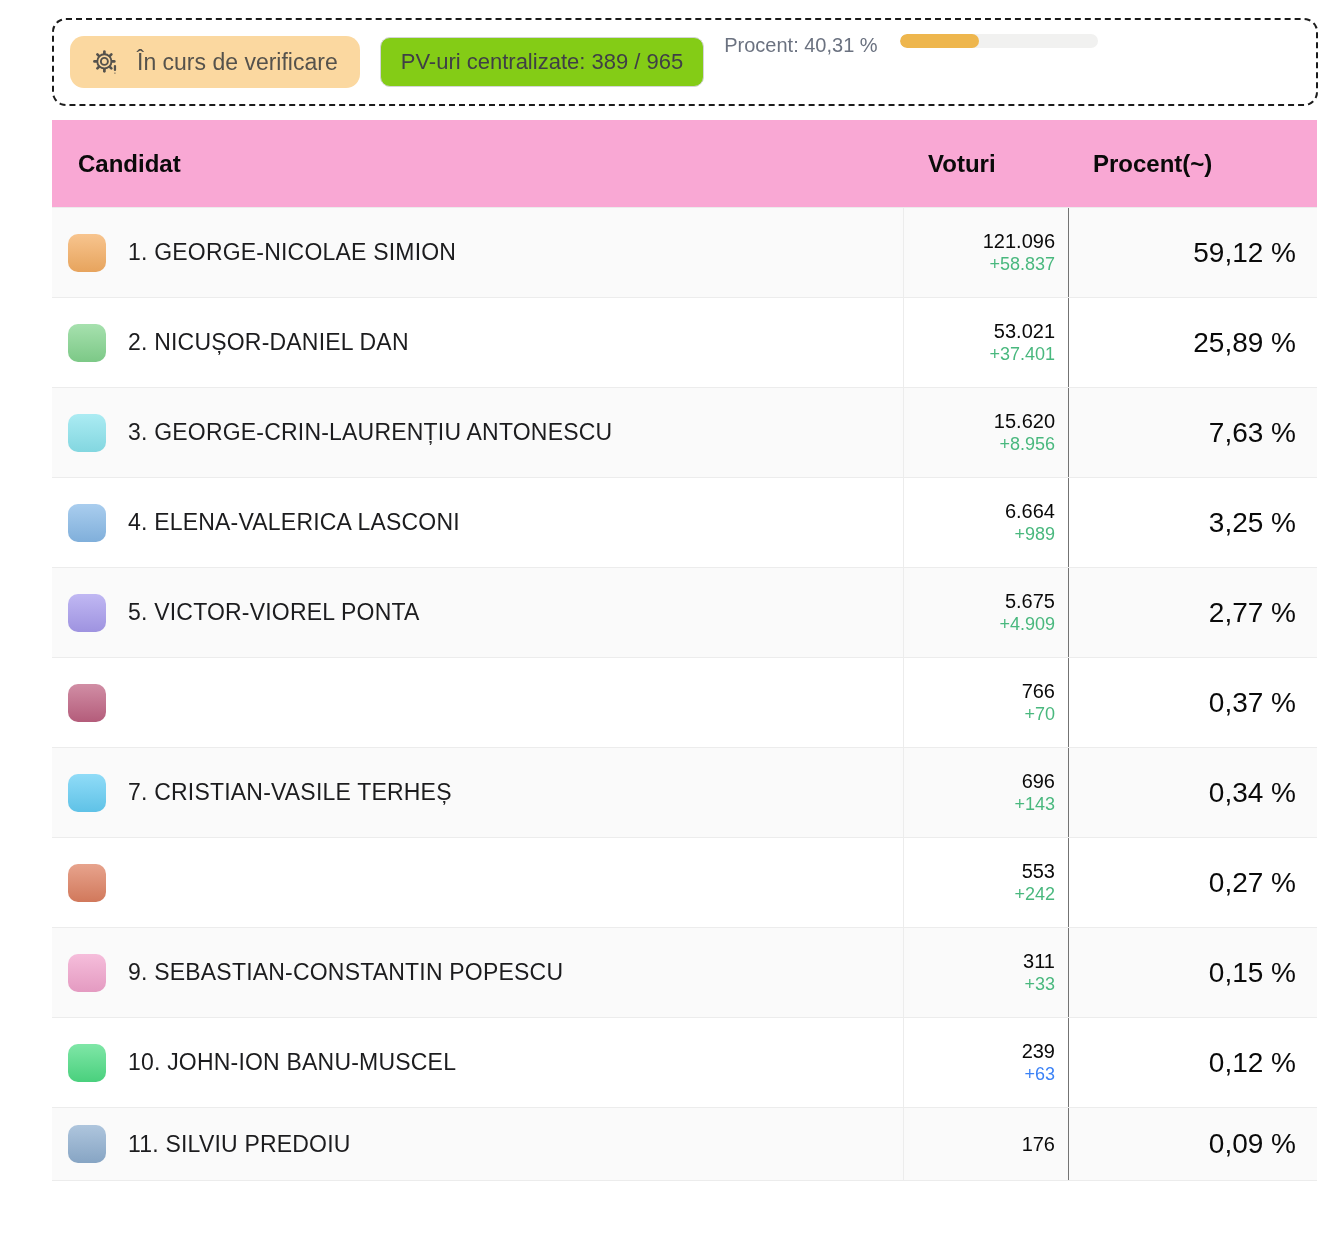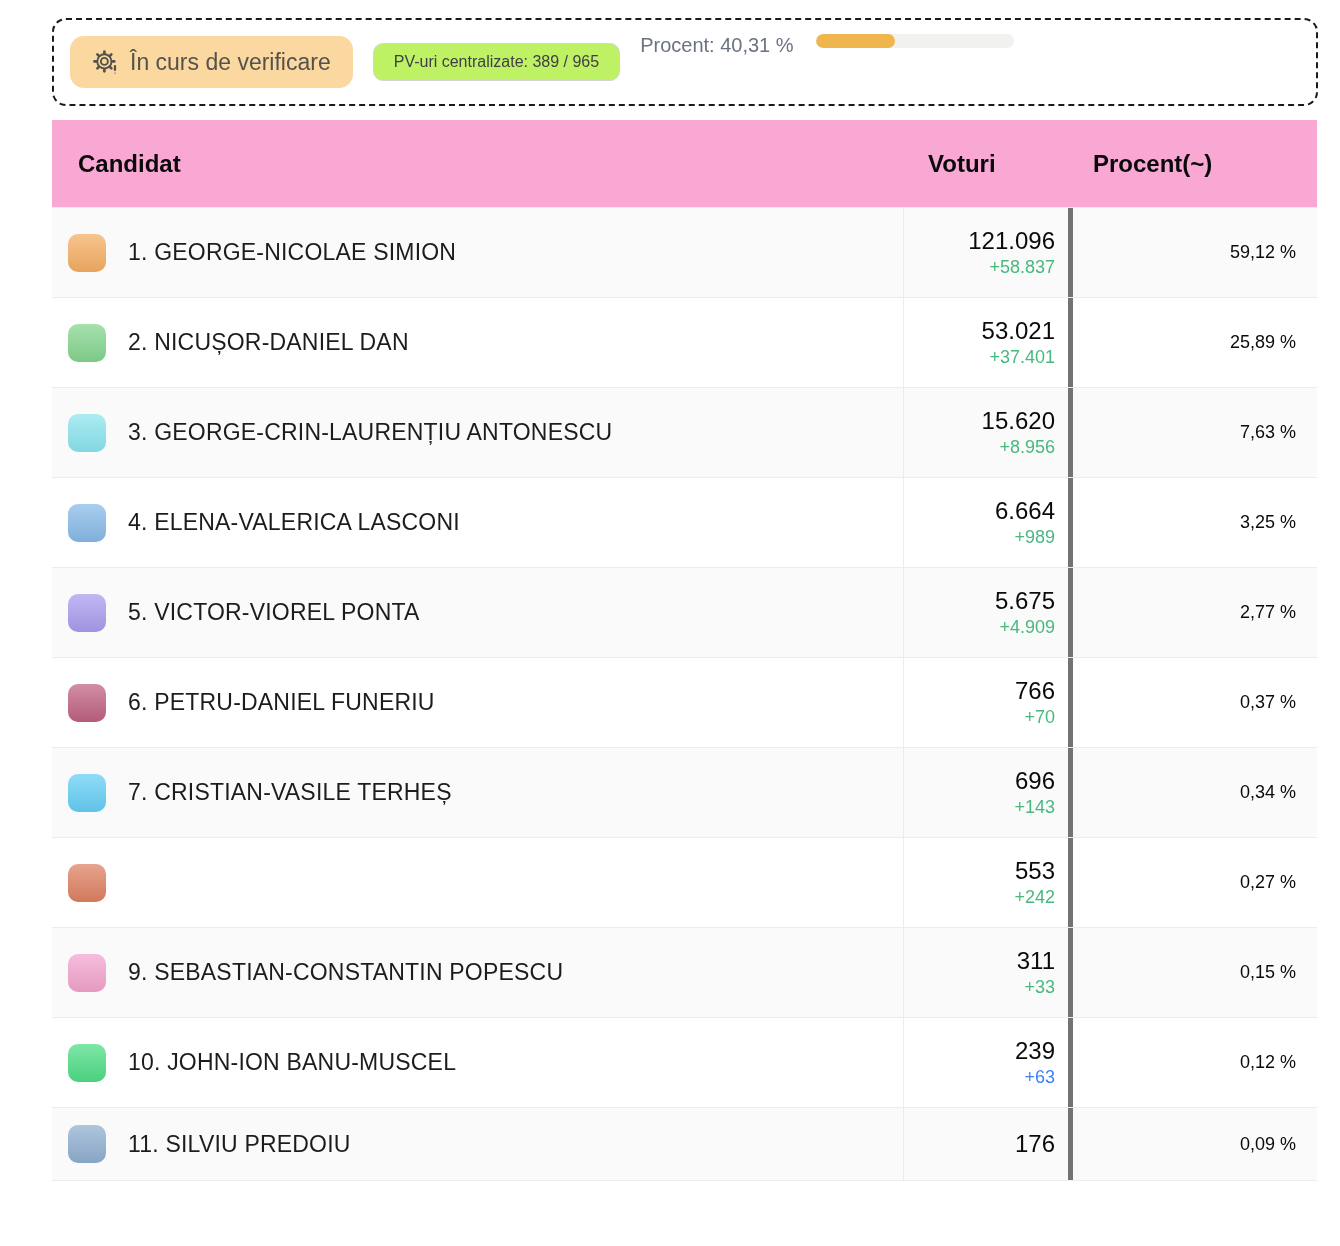--- a/index.html
+++ b/index.html
@@ -7,28 +7,28 @@
               font-family:"Liberation Sans", sans-serif; color:#18181b; overflow:hidden; }
 
   
   .status-bar{
     width:1266px; height:88px; margin:18px 0 0 52px;
     border:2px dashed #1b1b1b; border-radius:14px;
     display:flex; align-items:center; gap:20px; padding:0 16px;
   }
   .badge{
     height:52px; border-radius:14px; padding:0 22px;
-    display:flex; align-items:center; gap:11px;
+    display:flex; align-items:center; gap:18px;
     color:#55524c; font-size:23px;
   }
   .badge svg{ display:block; }
   .pv-box{
-    height:38px; border:1px solid #d4d4d8; border-radius:10px; background:#bef264;
+    height:50px; border:1px solid #d4d4d8; border-radius:10px; background:#84cc16;
     display:flex; align-items:center; padding:0 20px;
-    color:#3f3f46; font-size:16px;
+    color:#3f3f46; font-size:22px;
   }
   .procent-block{ display:flex; flex-direction:row; gap:22px; align-self:flex-start; margin-top:14px; }
   .procent-label{ color:#6b7280; font-size:20px; line-height:1.1; }
   .progress-track{ width:198px; height:14px; border-radius:7px; background:#f1f1f0; overflow:hidden; }
   .progress-fill{ height:100%; border-radius:7px; }
 
   
   .table{ width:1265px; margin:14px 0 0 52px; border-bottom:1px solid #ececec; }
   .thead,.row{ display:grid; grid-template-columns:851px 165px 249px; }
   .thead{ background:#f9a8d4; height:87px; align-items:center; }
@@ -41,26 +41,26 @@
   .swatch{
     width:38px; height:38px; border-radius:10px; margin-left:16px; flex:0 0 auto;
     background-image:linear-gradient(180deg, rgba(255,255,255,.28), rgba(0,0,0,.06));
   }
   .cand-name{ margin-left:22px; font-size:23px; color:#1c1c1e; letter-spacing:.2px; white-space:nowrap; }
   .cell-votes{
     border-left:1px solid #ececec;
     display:flex; flex-direction:column; justify-content:center; align-items:flex-end;
     padding-right:13px;
   }
-  .votes-num{ font-size:24px; color:#0a0a0a; line-height:1.2; }
+  .votes-num{ font-size:20px; color:#0a0a0a; line-height:1.2; }
   .votes-delta{ font-size:18px; color:#49b87e; line-height:1.25; }
   .cell-pct{
-    border-left:5px solid #737373;
+    border-left:1px solid #737373;
     display:flex; align-items:center; justify-content:flex-end;
-    padding-right:21px; font-size:18px; color:#0a0a0a;
+    padding-right:21px; font-size:28px; color:#0a0a0a;
   }
 </style>
 </head>
 <body>
 
 <div class="status-bar">
   <div class="badge" style="background: rgb(251, 216, 160);">
     <span>
       <svg width="27" height="27" viewBox="0 0 24 24" fill="none" stroke="#55524c" stroke-width="1.7" stroke-linecap="round">
         <circle cx="11" cy="11" r="3.1"></circle>
@@ -167,21 +167,20 @@
       <span class="votes-delta" style="color: rgb(73, 184, 126);">+4.909</span>
     </div>
     <div class="cell-pct">
       <span>2,77 %</span>
     </div>
   </div>
 
   <div class="row">
     <div class="cell-cand">
       <span class="swatch" style="background-color: rgb(191, 98, 130);"></span>
-      <span class="cand-name"><span class="rank">6.</span> <span class="nm">PETRU-DANIEL FUNERIU</span></span>
     </div>
     <div class="cell-votes">
       <span class="votes-num">766</span>
       <span class="votes-delta" style="color: rgb(73, 184, 126);">+70</span>
     </div>
     <div class="cell-pct">
       <span>0,37 %</span>
     </div>
   </div>
 

